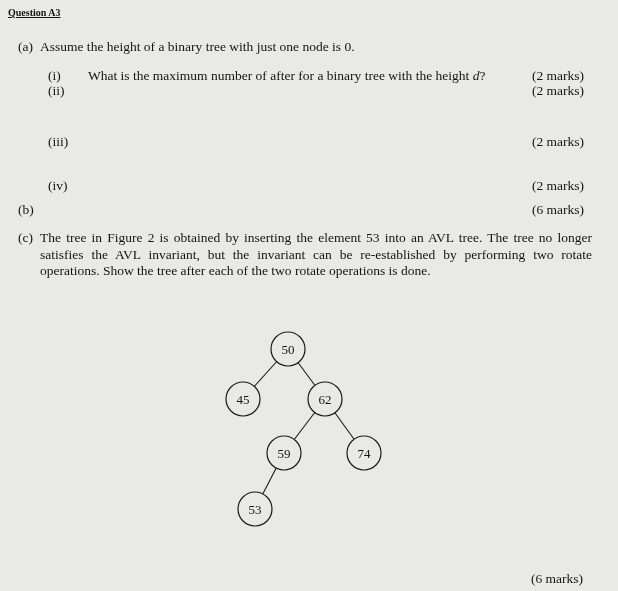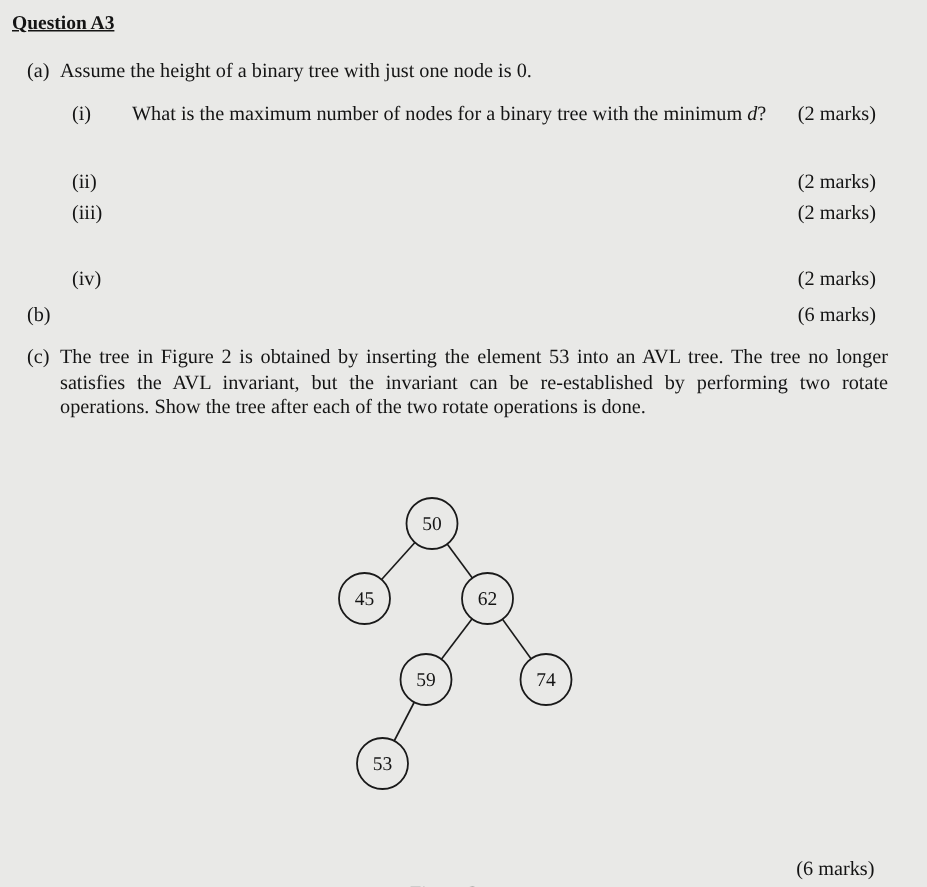--- a/index.html
+++ b/index.html
@@ -10,21 +10,21 @@
     color: #141414;
     position: relative;
     overflow: hidden;
     font-size: 13.5px;
   }
   .abs { position: absolute; }
   .title {
     left: 8px; top: 7px;
     font-weight: bold;
     text-decoration: underline;
-    font-size: 13px;
+    font-size: 10px;
   }
   .part-a-intro {
     left: 18px; top: 39px; right: 34px;
     display: flex;
   }
   .part-label { width: 22px; flex: 0 0 22px; }
   .subq {
     left: 48px; right: 34px;
     display: flex; align-items: flex-start;
   }
@@ -70,25 +70,25 @@
 
 <div class="abs title">Question A3</div>
 
 <div class="abs part-a-intro">
   <span class="part-label">(a)</span>
   <span class="qtext">Assume the height of a binary tree with just one node is 0.</span>
 </div>
 
 <div class="abs subq" style="top:68px">
   <span class="numeral">(i)</span>
-  <span class="qtext"><span>What is the maximum number of nodes for a binary tree with the minimum </span><span class="var">d</span><span>?</span></span>
+  <span class="qtext"><span>What is the maximum number of after for a binary tree with the height </span><span class="var">d</span><span>?</span></span>
   <span class="marks">(2 marks)</span>
 </div>
 
-<div class="abs subq" style="top:113px">
+<div class="abs subq" style="top:83px">
   <span class="numeral">(ii)</span>
   <span class="marks">(2 marks)</span>
 </div>
 
 <div class="abs subq" style="top:134px">
   <span class="numeral">(iii)</span>
   <span class="marks">(2 marks)</span>
 </div>
 
 <div class="abs subq" style="top:178px">

